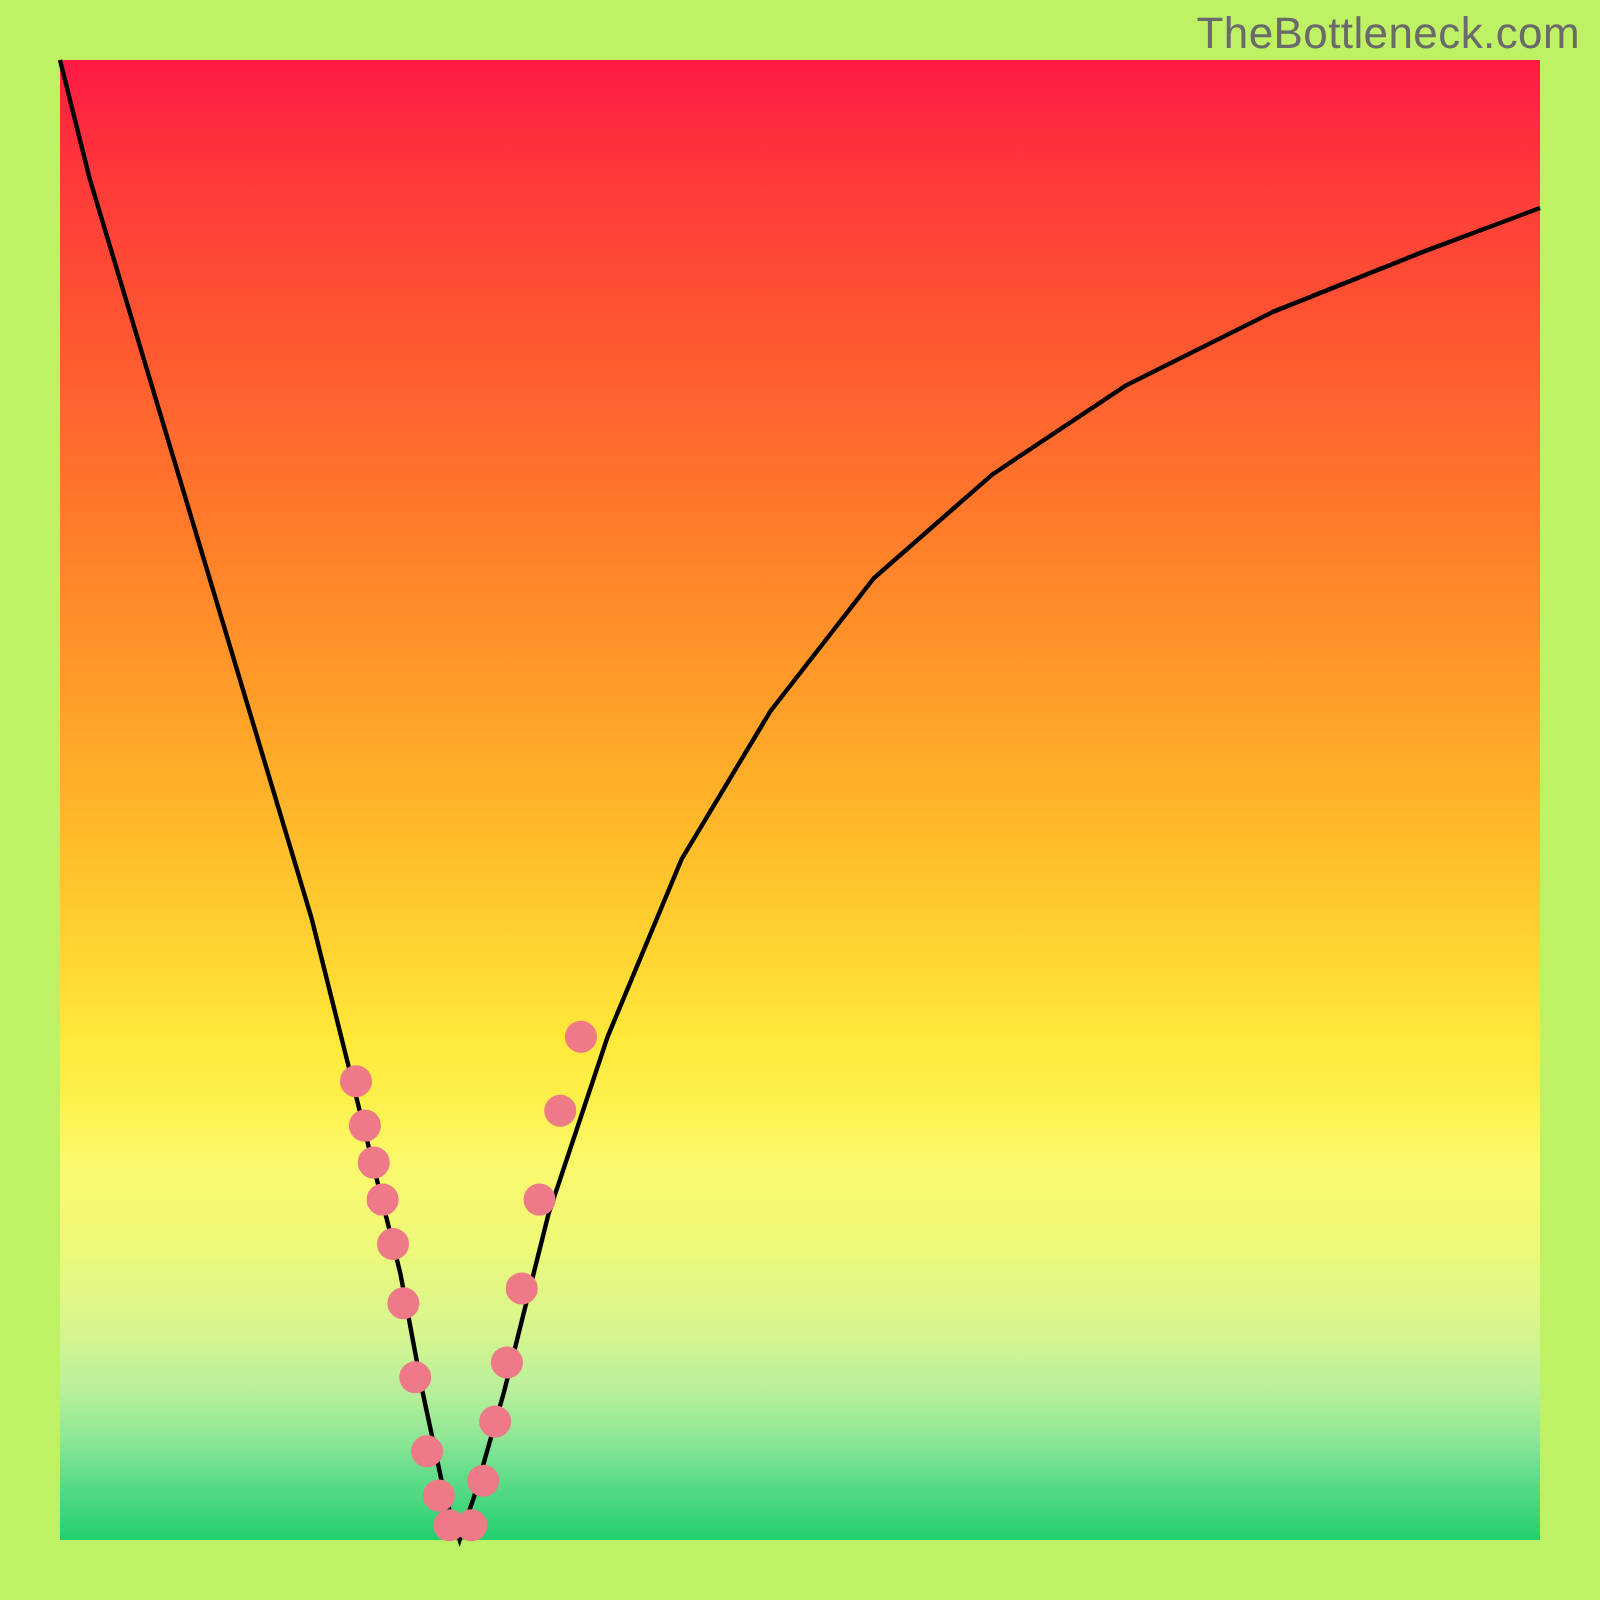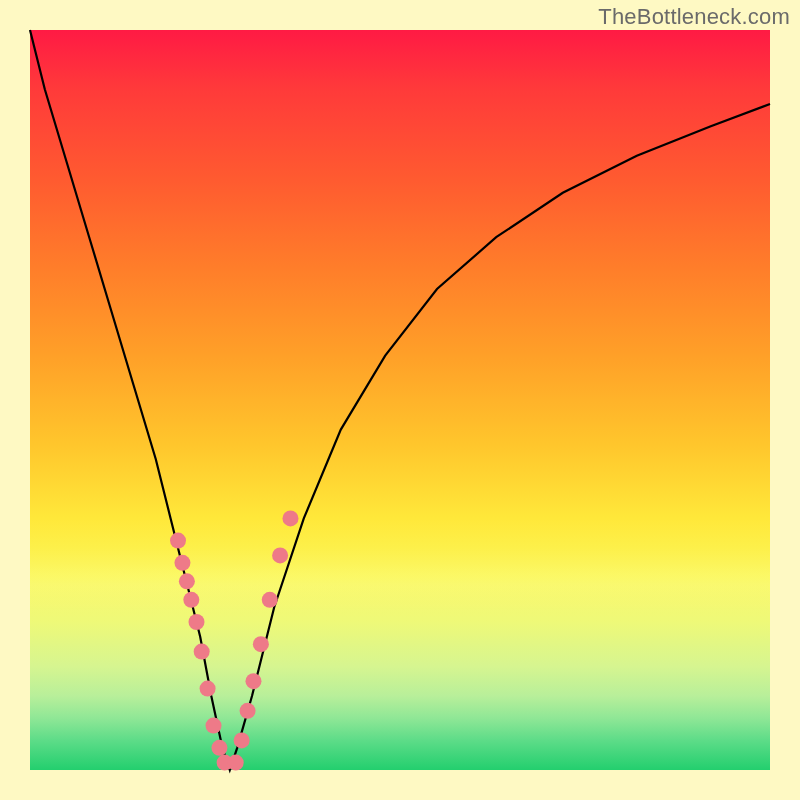--- a/index.html
+++ b/index.html
@@ -8,21 +8,21 @@
     width: 800px;
     height: 800px;
     overflow: hidden;
     background: #000;
     font-family: Arial, Helvetica, sans-serif;
   }
   .frame {
     position: relative;
     width: 800px;
     height: 800px;
-    background: #fef9c3;
+    background: #bef264;
   }
   .plot-area {
     position: absolute;
     left: 30px;
     top: 30px;
     width: 740px;
     height: 740px;
     
     background: linear-gradient(to bottom,
       #ff1a44 0%,

